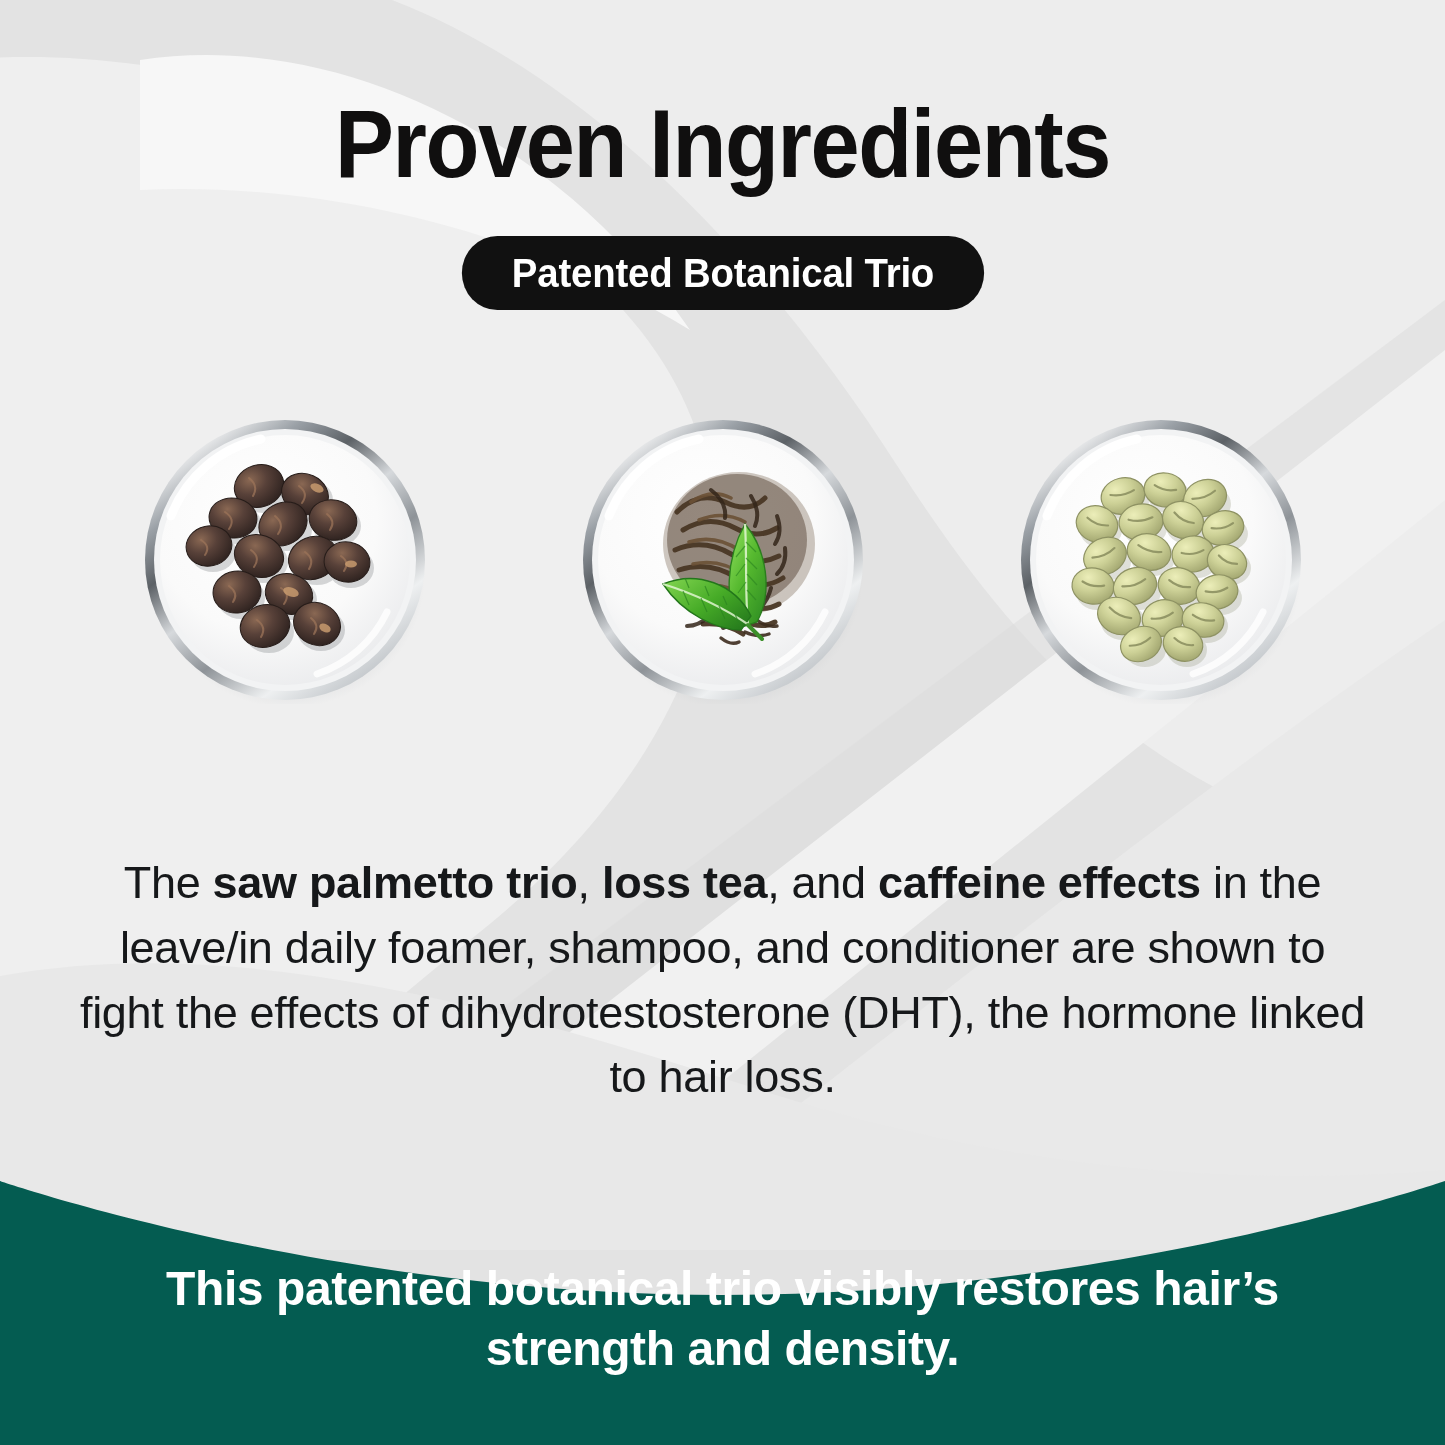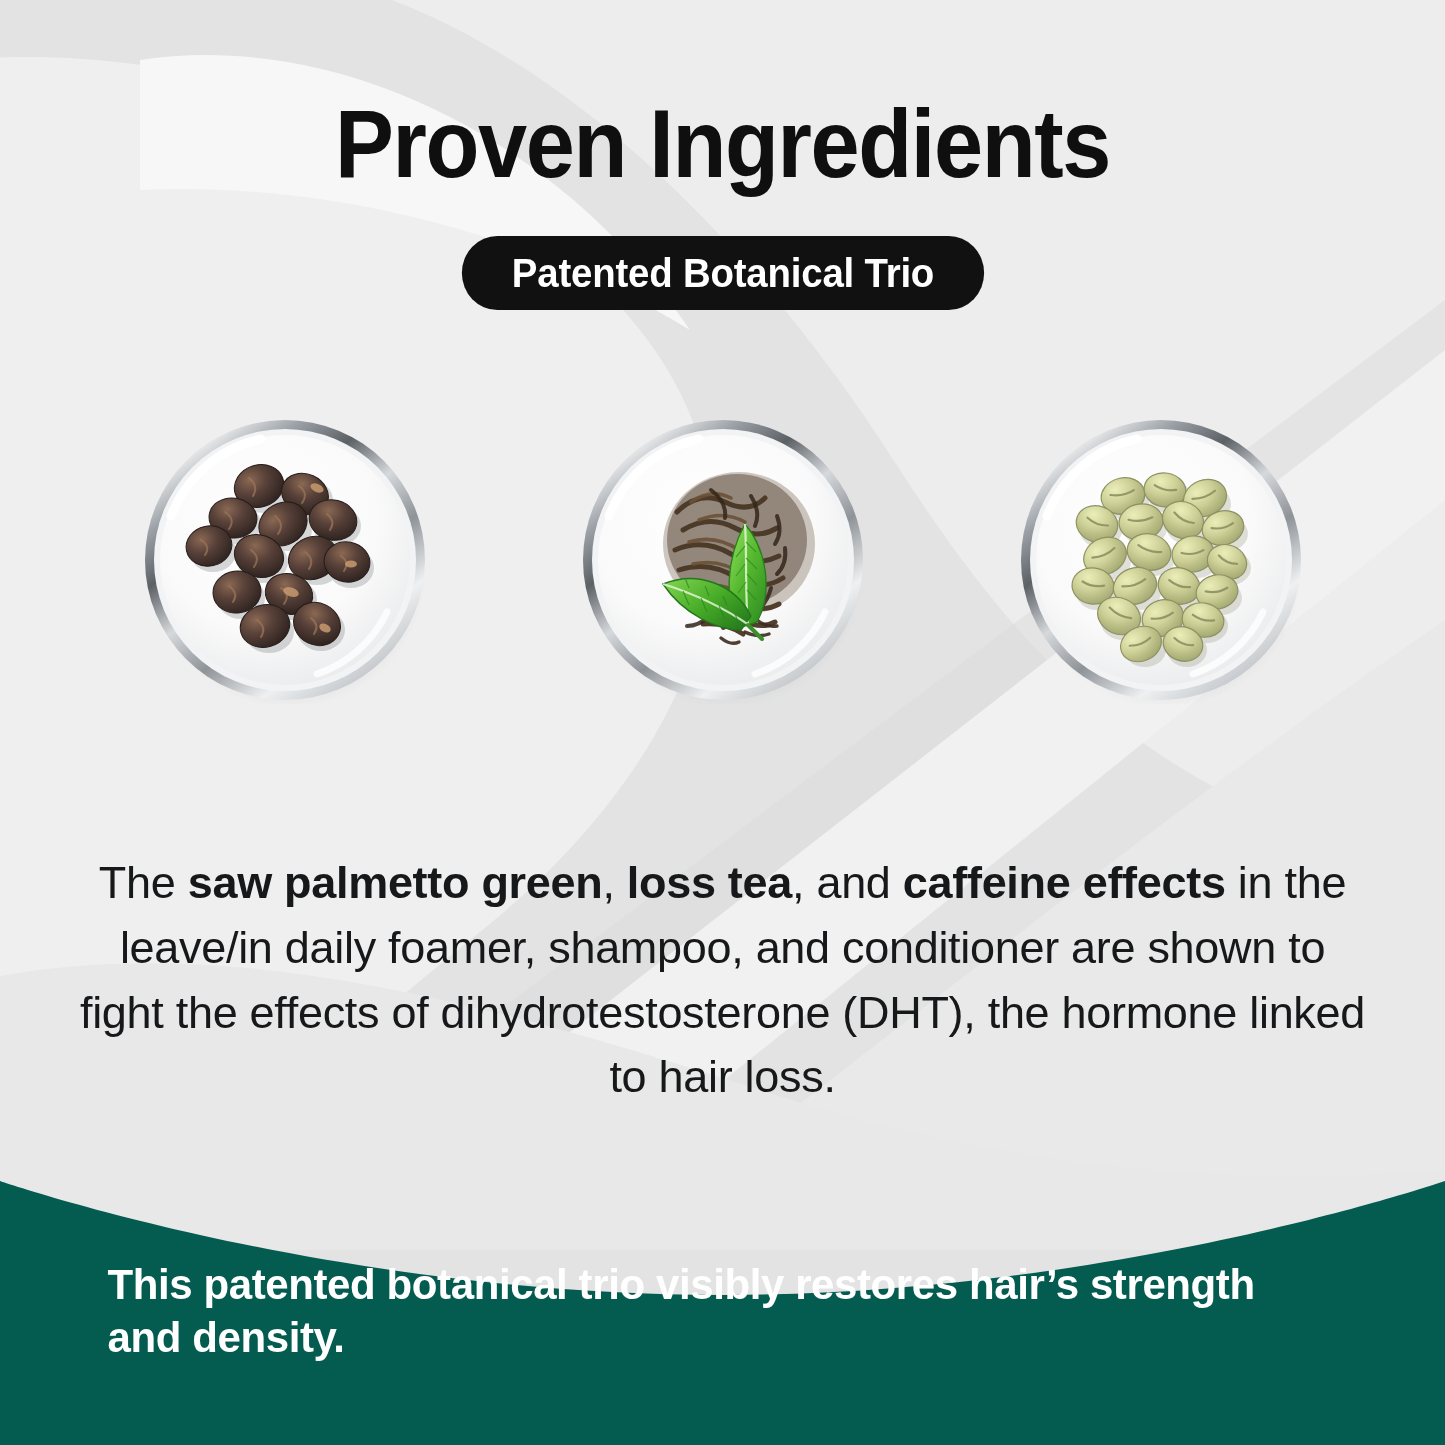--- a/index.html
+++ b/index.html
@@ -111,23 +111,23 @@
   .footer-shape {
     position: absolute;
     inset: 0;
   }
   .footer-text {
     position: absolute;
     left: 50%;
     transform: translateX(-50%);
     top: 104px;
     width: 1230px;
-    text-align: left;
+    text-align: center;
     color: #ffffff;
-    font-size: 42px;
+    font-size: 48px;
     font-weight: 700;
     line-height: 1.25;
     letter-spacing: -0.4px;
   }
 </style>
 </head>
 <body>
 
 <div class="canvas">
 
@@ -442,21 +442,21 @@
             <path d="M175 201 q11 5 22 1" transform="rotate(12 186 204)"></path>
             <path d="M113 225 q11 5 22 1" transform="rotate(-24 124 228)"></path>
             <path d="M156 225 q10 5 20 1" transform="rotate(18 166 228)"></path>
           </g>
         </g>
       </svg>
     </div>
   </div>
 
   <p class="body-copy">
-    <span>The </span><b>saw palmetto green</b><span>, </span><b>loss tea</b><span>, and </span><b>caffeine effects</b><span> in the leave/in daily foamer, shampoo, and conditioner are shown to fight the effects of dihydrotestosterone (DHT), the hormone linked to hair loss.</span>
+    <span>The </span><b>saw palmetto trio</b><span>, </span><b>loss tea</b><span>, and </span><b>caffeine effects</b><span> in the leave/in daily foamer, shampoo, and conditioner are shown to fight the effects of dihydrotestosterone (DHT), the hormone linked to hair loss.</span>
   </p>
 
   <div class="footer">
     <svg class="footer-shape" viewBox="0 0 1445 290" preserveAspectRatio="none">
       <path d="M 0 26 C 0 26 330 140 722 140 C 1115 140 1445 26 1445 26 L 1445 290 L 0 290 Z" fill="#045c51"></path>
     </svg>
     <div class="footer-text">This patented botanical trio visibly restores hair’s strength and density.</div>
   </div>
 
 </div>

